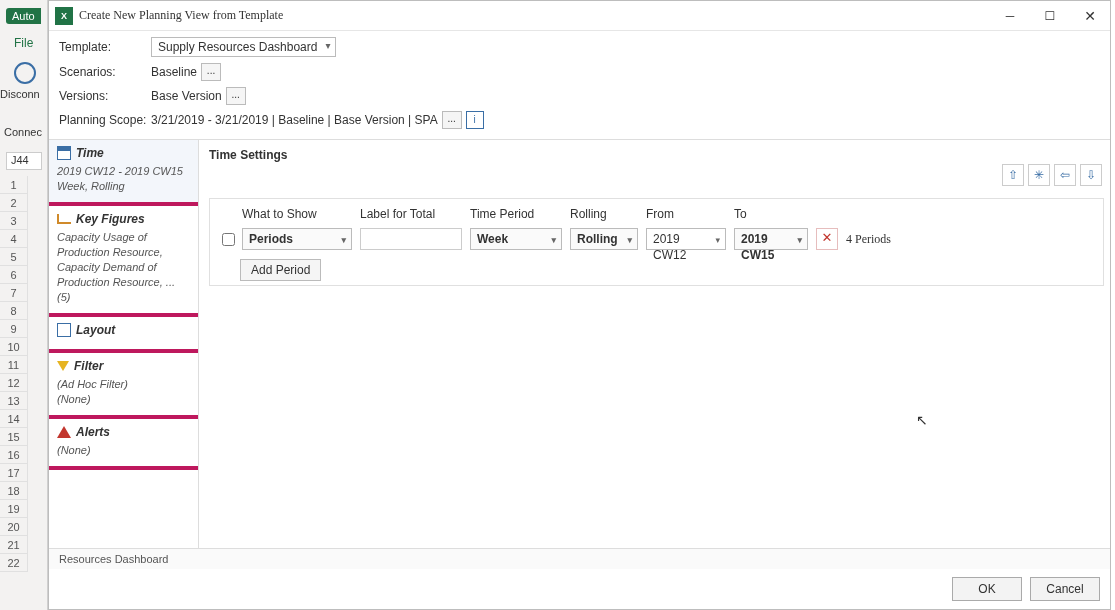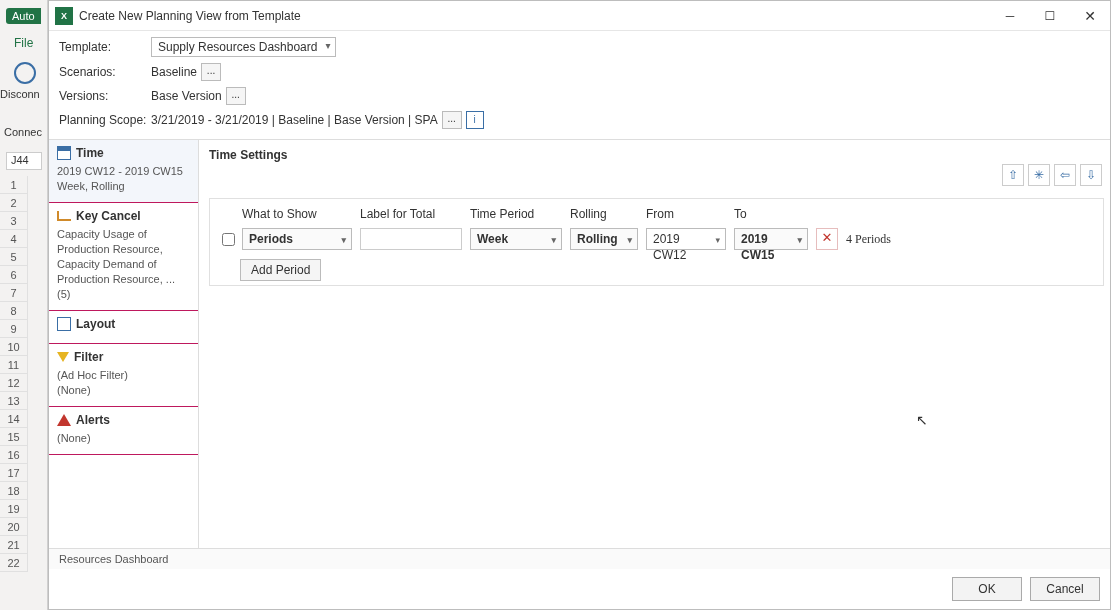--- a/index.html
+++ b/index.html
@@ -11,36 +11,36 @@
 .disconn-icon { position: absolute; top: 62px; left: 14px; width: 22px; height: 22px; border: 2px solid #3a6ea5; border-radius: 50%; }
 .disconn-label { position: absolute; top: 88px; left: 0; font-size: 11px; color: #333; }
 .connect-label { position: absolute; top: 126px; left: 4px; font-size: 11px; color: #333; }
 .namebox { position: absolute; top: 152px; left: 6px; width: 36px; height: 18px; border: 1px solid #ccc; background: #fff; padding: 1px 4px; font-size: 11px; }
 .rowheads { position: absolute; top: 176px; left: 0; width: 28px; }
 .rowheads div { height: 18px; line-height: 18px; text-align: center; font-size: 11px; color: #555; border-bottom: 1px solid #e0e0e0; border-right: 1px solid #e0e0e0; background: #f3f2f1; }
 
 .dialog { position: absolute; top: 0; left: 48px; right: 4px; bottom: 0; background: #fff; border: 1px solid #bdbdbd; z-index: 5; display: flex; flex-direction: column; }
 .titlebar { display: flex; align-items: center; height: 30px; padding: 0 0 0 6px; border-bottom: 1px solid #e6e6e6; }
 .titlebar .xl { width: 18px; height: 18px; background: #217346; color: #fff; font-size: 9px; font-weight: bold; display: flex; align-items: center; justify-content: center; margin-right: 6px; }
-.titlebar .title { flex: 1; font-size: 12px; }
+.titlebar .title { flex: 1; font-size: 12px; font-family: Liberation Serif, serif; }
 .titlebar .winbtn { width: 40px; height: 28px; display: flex; align-items: center; justify-content: center; font-size: 12px; font-family: "Segoe MDL2 Assets", sans-serif; }
 .titlebar .winbtn.close { font-size: 14px; }
 
 .header-settings { padding: 6px 10px 4px 10px; }
 .hrow { display: flex; align-items: center; margin-bottom: 6px; font-size: 12px; }
 .hlabel { width: 92px; color: #333; }
 .tpl-select { border: 1px solid #bbb; padding: 2px 18px 2px 6px; font-size: 12px; position: relative; min-width: 154px; background: #fff; display: inline-block; }
 .tpl-select::after { content: "▾"; position: absolute; right: 5px; top: 2px; font-size: 10px; color: #666; }
 .hval { color: #333; margin-right: 4px; }
 .dots-btn { width: 20px; height: 18px; border: 1px solid #bbb; background: #f5f5f5; font-size: 10px; line-height: 14px; text-align: center; display: inline-block; cursor: pointer; }
 .info-btn { width: 18px; height: 18px; border: 1px solid #3a6ea5; color: #3a6ea5; font-size: 10px; line-height: 16px; text-align: center; display: inline-block; margin-left: 4px; }
 
 .body-area { flex: 1; display: flex; border-top: 1px solid #ddd; overflow: hidden; }
 .sidebar { width: 150px; border-right: 1px solid #ddd; background: #fff; display: flex; flex-direction: column; }
-.sblock { border-bottom: 1px solid #be185d; padding: 6px 8px 8px 8px; }
+.sblock { border-bottom: 4px solid #be185d; padding: 6px 8px 8px 8px; font-style: italic; }
 .sblock.sel { background: #f3f6fb; }
 .shead { display: flex; align-items: center; font-weight: 600; font-size: 12px; margin-bottom: 4px; }
 .sicon { width: 14px; height: 14px; margin-right: 5px; display: inline-block; }
 .sicon.cal { border: 1px solid #3a6ea5; background: linear-gradient(#3a6ea5 35%, #fff 35%); }
 .sicon.lvl { border: 1px solid #3a6ea5; position: relative; }
 .sicon.lvl::before { content: "☰"; font-size: 10px; position: absolute; left: 1px; top: -1px; color: #3a6ea5; }
 .sicon.key { border-left: 2px solid #d08a2a; border-bottom: 2px solid #d08a2a; height: 10px; }
 .sicon.lay { border: 1px solid #3a6ea5; }
 .sicon.flt { width: 0; height: 0; border-left: 6px solid transparent; border-right: 6px solid transparent; border-top: 10px solid #e6b422; }
 .sicon.alr { width: 0; height: 0; border-left: 7px solid transparent; border-right: 7px solid transparent; border-bottom: 12px solid #c2362e; }
@@ -143,21 +143,21 @@
         <div class="shead">
             <span class="sicon cal"></span>
             <span>Time</span>
           </div>
         <div class="ssub">2019 CW12 - 2019 CW15</div>
         <div class="ssub">Week, Rolling</div>
       </div>
       <div class="sblock">
         <div class="shead">
             <span class="sicon key"></span>
-            <span>Key Cancel</span>
+            <span>Key Figures</span>
           </div>
         <div class="ssub">Capacity Usage of Production Resource, Capacity Demand of Production Resource, ... (5)</div>
       </div>
       <div class="sblock">
         <div class="shead">
             <span class="sicon lay"></span>
             <span>Layout</span>
           </div>
       </div>
       <div class="sblock">

